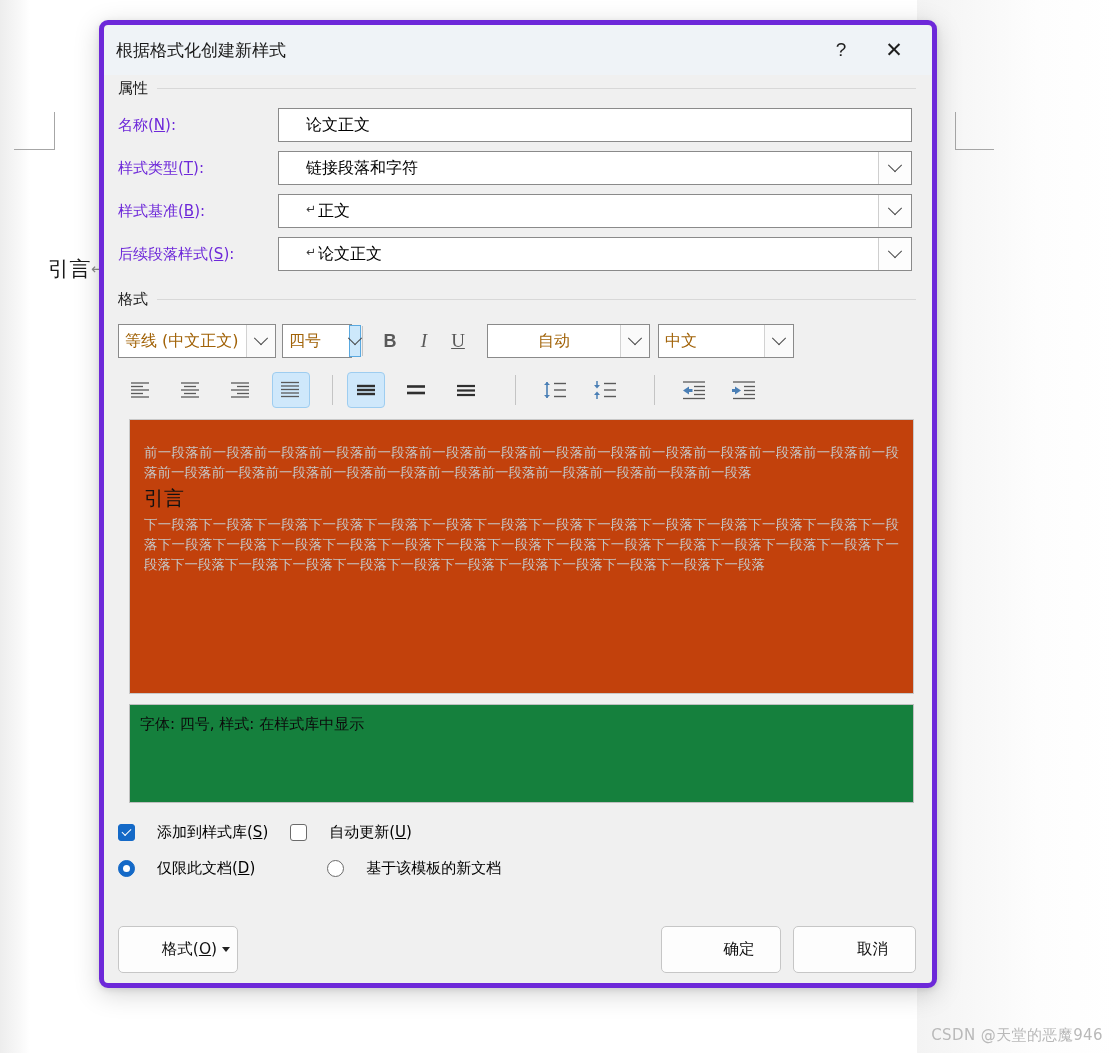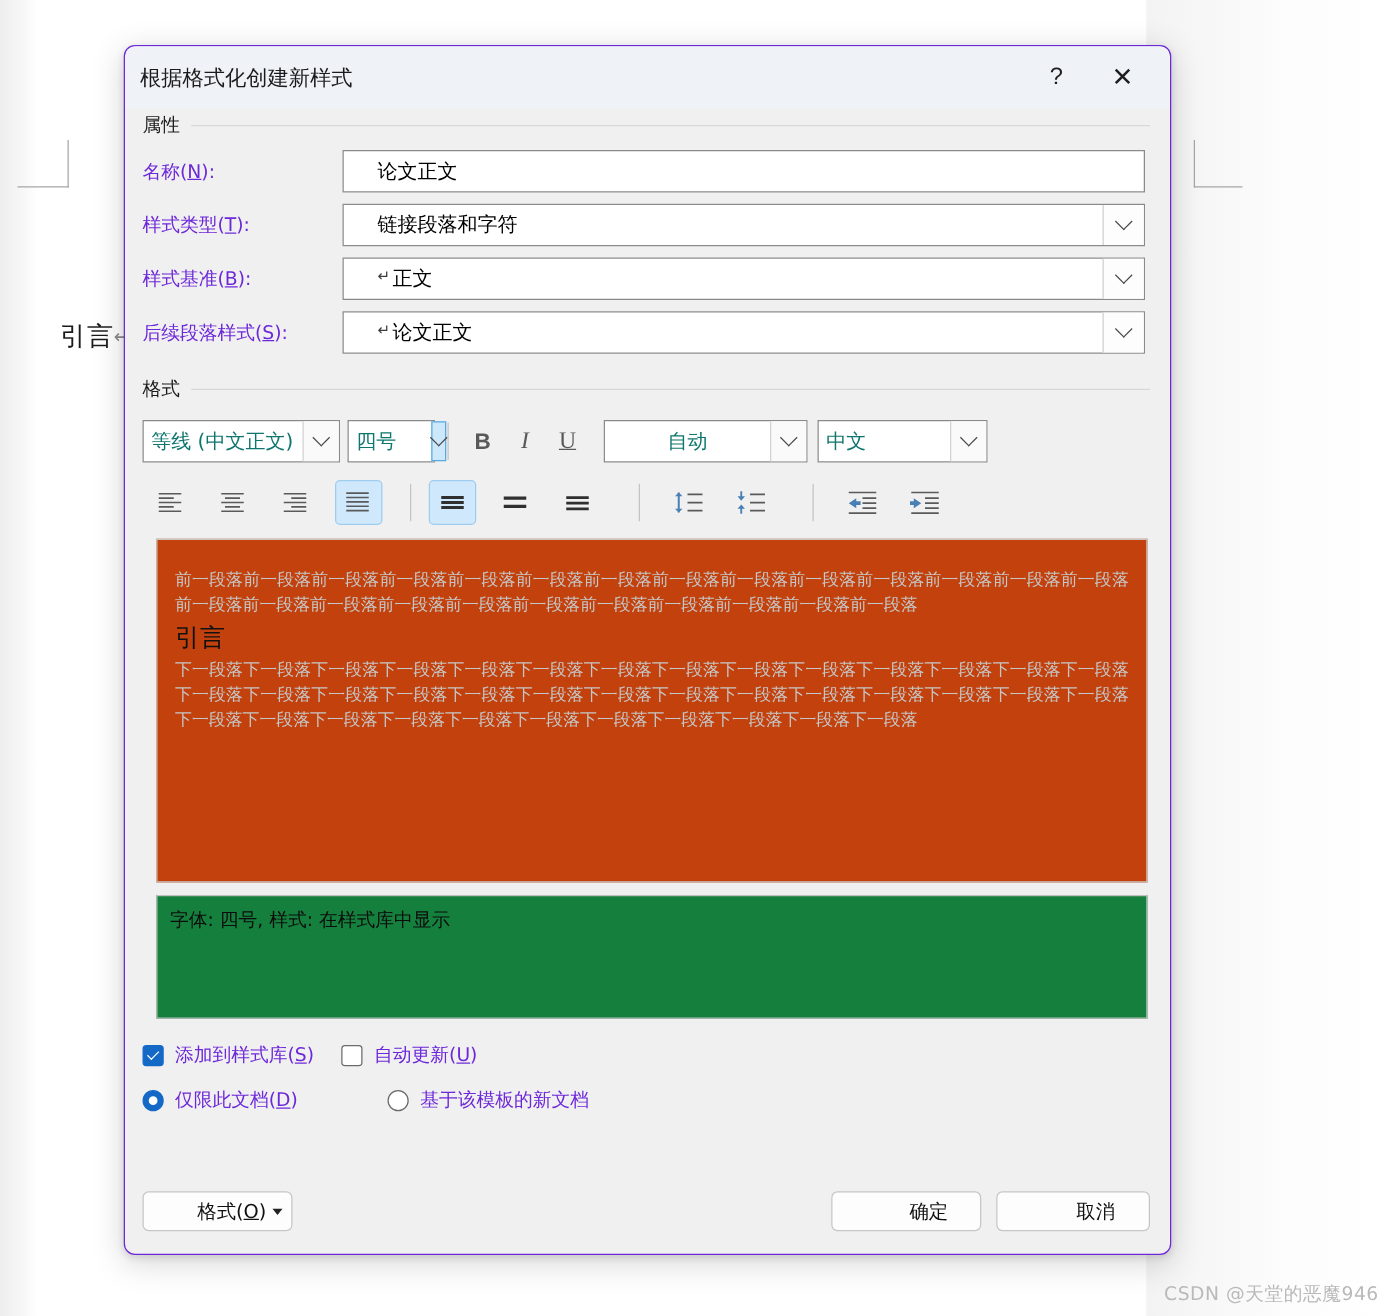--- a/index.html
+++ b/index.html
@@ -76,25 +76,25 @@
     color: #b9b9b9;
     letter-spacing: 0.4px;
     font-family: "DejaVu Sans", sans-serif;
     user-select: none;
   }
 
   
   #dialog {
     position: absolute;
     left: 99px;
-    top: 36px;
+    top: 20px;
     width: 838px;
     height: 968px;
     background: #f0f0f0;
-    border: 1px solid #6d28d9;
+    border: 5px solid #6d28d9;
     border-radius: 9px;
     box-shadow: 0 6px 26px rgba(0,0,0,0.17), 0 2px 6px rgba(0,0,0,0.10);
     box-sizing: border-box;
     overflow: hidden;
   }
 
   
   #titlebar {
     height: 50px;
     background: #eff3f7;
@@ -214,21 +214,21 @@
     height: 34px;
     background: #ffffff;
     border: 1px solid #8a8a8a;
     box-sizing: border-box;
     display: flex;
     align-items: center;
   }
   .mini-combo .mcval {
     padding: 0 6px;
     font-size: 16px;
-    color: #0f766e;
+    color: #a16207;
     white-space: nowrap;
     font-family: "DejaVu Sans", sans-serif;
   }
   .mini-arrow {
     width: 28px;
     height: 32px;
     border-left: 1px solid #d2d2d2;
     background: #fafafa;
     display: flex; align-items: center; justify-content: center;
     margin-left: auto;
@@ -341,22 +341,22 @@
   }
   #checkbox-row { margin-top: 14px; }
   #radio-row { margin-top: 6px; gap: 40px; }
   .opt {
     display: flex;
     align-items: center;
     margin-right: 10px;
   }
   .opt .lbl {
     font-size: 15px;
-    color: #6d28d9;
-    margin-left: 9px;
+    color: #000000;
+    margin-left: 22px;
     white-space: nowrap;
     font-family: "DejaVu Sans", sans-serif;
   }
   .opt .lbl u { text-decoration: underline; }
   .cbox {
     width: 17px; height: 17px;
     border: 1.4px solid #6b6b6b;
     border-radius: 3px;
     background: #ffffff;
     box-sizing: border-box;
@@ -402,21 +402,21 @@
     height: 40px;
     display: flex;
     align-items: center;
     padding: 0 16px 0 14px;
     box-sizing: border-box;
   }
   .btn {
     background: #fdfdfd;
     border: 1px solid #c6c6c6;
     border-radius: 5px;
-    height: 32px;
+    height: 47px;
     display: flex;
     align-items: center;
     justify-content: center;
     font-size: 15.5px;
     color: #101010;
     box-sizing: border-box;
     font-family: "DejaVu Sans", sans-serif;
     padding-left: 36px;
   }
   #format-menu-button {

